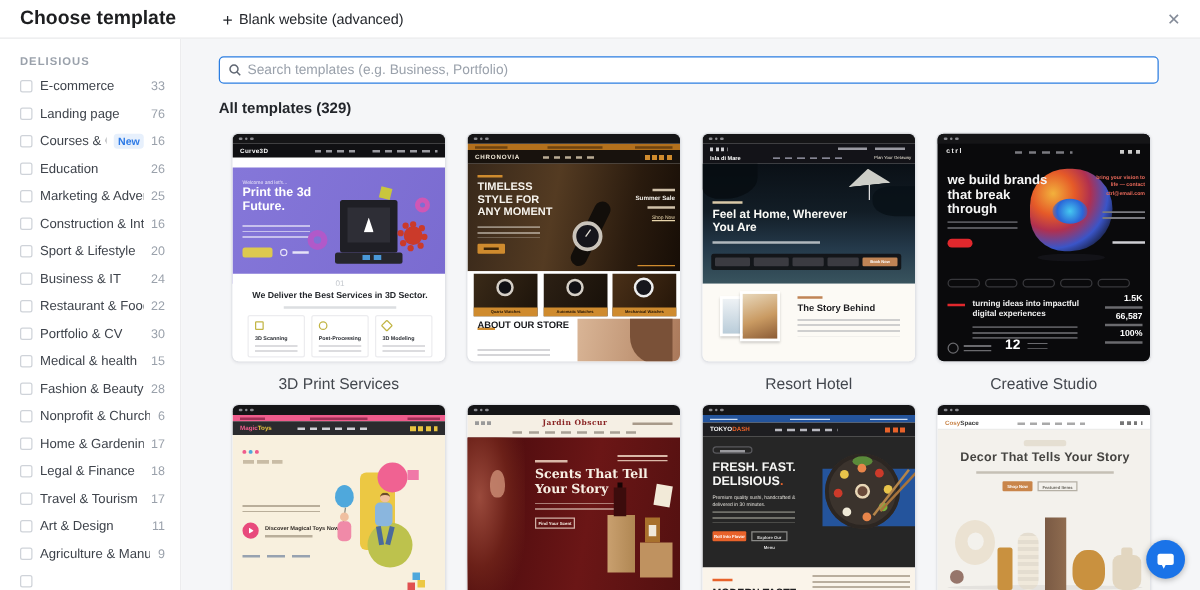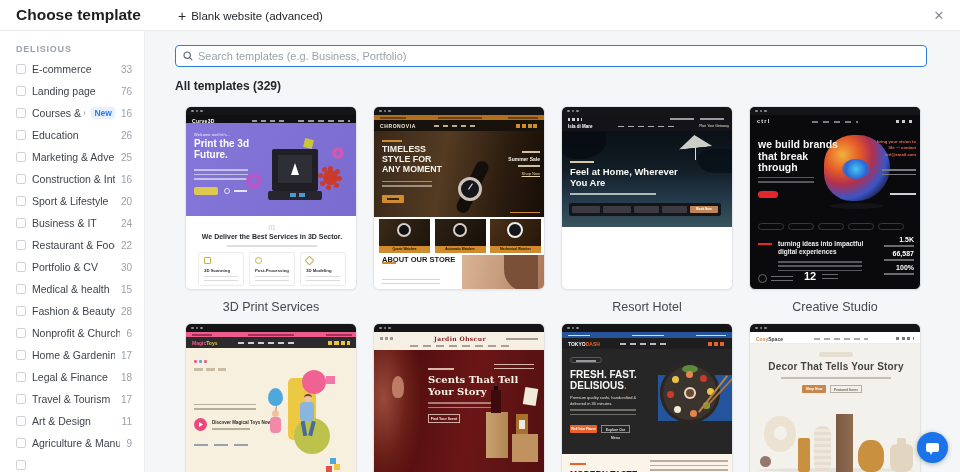--- a/index.html
+++ b/index.html
@@ -203,21 +203,21 @@
           <div class="chrome">
               <i></i>
               <i></i>
               <i></i>
             </div>
           <div class="a" style="left:0;top:8px;width:172px;height:11px;background:#101013">
             <b class="a" style="left:6px;top:3px;font-size:5px;color:#fff;letter-spacing:.3px">Curve3D</b>
             <i class="a" style="left:66px;top:5px;width:34px;height:1.5px;background:repeating-linear-gradient(90deg,#9a9aa0 0 5px,transparent 5px 9px)"></i>
             <i class="a" style="left:112px;top:5px;width:52px;height:1.5px;background:repeating-linear-gradient(90deg,#9a9aa0 0 6px,transparent 6px 10px)"></i>
           </div>
-          <div class="a" style="left:0;top:16px;width:172px;height:93px;background:linear-gradient(115deg,#8577d9,#7a6bd0)">
+          <div class="a" style="left:0;top:27px;width:172px;height:93px;background:linear-gradient(115deg,#8577d9,#7a6bd0)">
             <span class="a" style="left:8px;top:9px;font-size:4px;color:#ece8fb">Welcome and let's...</span>
             <b class="a" style="left:8px;top:16px;width:64px;font-size:10px;line-height:1.08;font-weight:800;color:#fff">Print the 3d Future.</b>
             <i class="a" style="left:8px;top:46px;width:54px;height:12px;background:repeating-linear-gradient(180deg,rgba(255,255,255,.55) 0 1.5px,transparent 1.5px 4.5px)"></i>
             <i class="a" style="left:8px;top:64px;width:24px;height:8px;background:#ddc94f;border-radius:2px"></i>
             <i class="a" style="left:38px;top:65px;width:6px;height:6px;border:1px solid rgba(255,255,255,.8);border-radius:50%"></i>
             <i class="a" style="left:48px;top:67px;width:13px;height:1.5px;background:rgba(255,255,255,.8)"></i>
             <i class="a" style="left:60px;top:50px;width:16px;height:16px;border:5px solid #b159c9;border-radius:50%"></i>
             <i class="a" style="left:146px;top:24px;width:12px;height:12px;border:4px solid #cf57b5;border-radius:50%"></i>
             <i class="a" style="left:118px;top:16px;width:9px;height:9px;background:#c9c63c;transform:rotate(14deg)"></i>
             <div class="a" style="left:86px;top:26px;width:46px;height:42px;background:#1f1f25;border-radius:2px">
@@ -334,20 +334,27 @@
             <i class="a" style="left:8px;top:30px;width:24px;height:1.5px;background:#d9c9a8"></i>
             <b class="a" style="left:8px;top:36px;width:112px;font-size:9.5px;line-height:1.15;color:#fafaf6">Feel at Home, Wherever You Are</b>
             <i class="a" style="left:8px;top:62px;width:86px;height:1.5px;background:rgba(255,255,255,.65)"></i>
             <div class="a" style="left:7px;top:72px;width:152px;height:13px;background:rgba(16,16,18,.88);border-radius:2px">
               <i class="a" style="left:3px;top:3px;width:28px;height:7px;background:#3b3b41;border-radius:1px"></i>
               <i class="a" style="left:34px;top:3px;width:28px;height:7px;background:#3b3b41;border-radius:1px"></i>
               <i class="a" style="left:65px;top:3px;width:25px;height:7px;background:#3b3b41;border-radius:1px"></i>
               <i class="a" style="left:93px;top:3px;width:25px;height:7px;background:#3b3b41;border-radius:1px"></i>
               <b class="a" style="left:121px;top:3px;width:28px;height:7px;background:#c08455;border-radius:1px;font-size:3.2px;line-height:7px;text-align:center;color:#fff">Book Now</b>
             </div>
+          </div>
+          <div class="a" style="left:0;top:120px;width:172px;height:64px;background:#fcfaf5">
+            <i class="a" style="left:14px;top:10px;width:22px;height:32px;background:linear-gradient(180deg,#eef2f5,#b9ccd9);border:2px solid #fff;box-shadow:0 1px 2px rgba(0,0,0,.18)"></i>
+            <i class="a" style="left:30px;top:6px;width:32px;height:40px;background:linear-gradient(160deg,#e8d8bc 0%,#c99a62 55%,#8a5a34 100%);border:2px solid #fff;box-shadow:0 1px 2px rgba(0,0,0,.18)"></i>
+            <i class="a" style="left:76px;top:10px;width:20px;height:1.5px;background:#c08455"></i>
+            <b class="a" style="left:76px;top:15px;font-size:7.5px;font-weight:800;color:#1d1d20">The Story Behind</b>
+            <i class="a" style="left:76px;top:28px;width:82px;height:14px;background:repeating-linear-gradient(180deg,#cfcfcf 0 1.5px,transparent 1.5px 4.5px)"></i>
           </div>
         </div>
         <div class="cap">Resort Hotel</div>
       </div>
 
       <div>
         <div class="pv" style="background:#0a0a0c">
           <div class="chrome">
               <i></i>
               <i></i>

